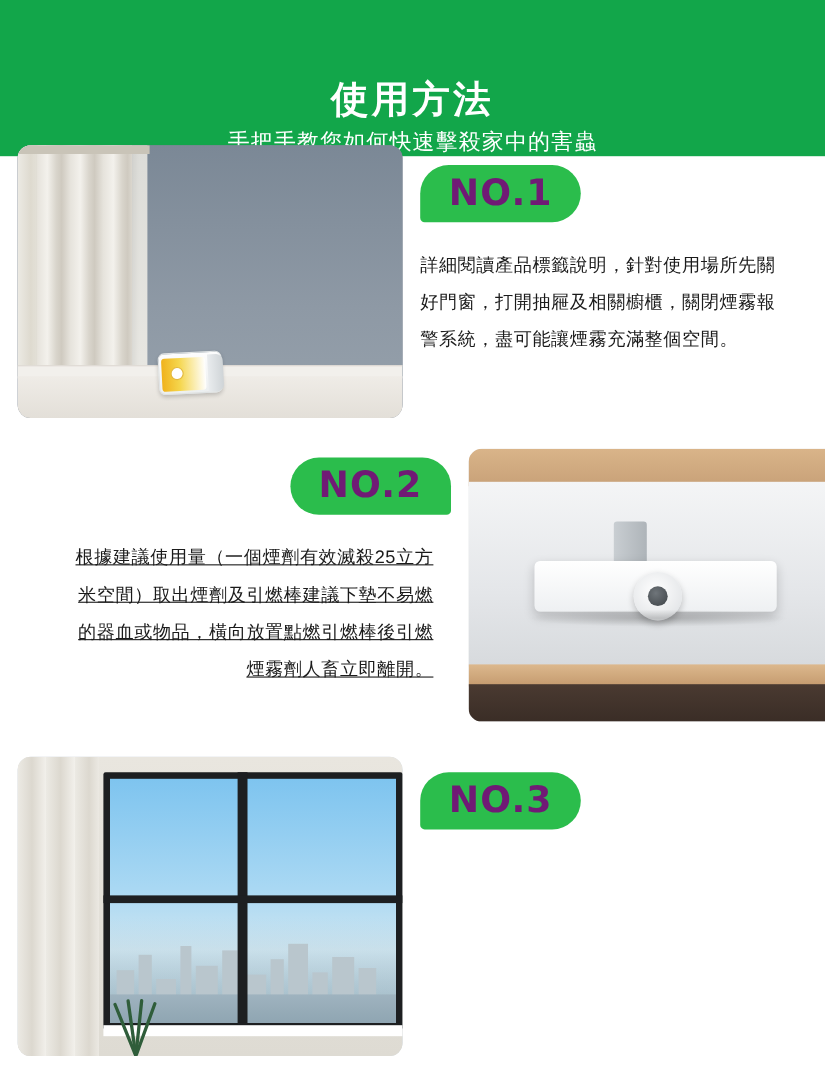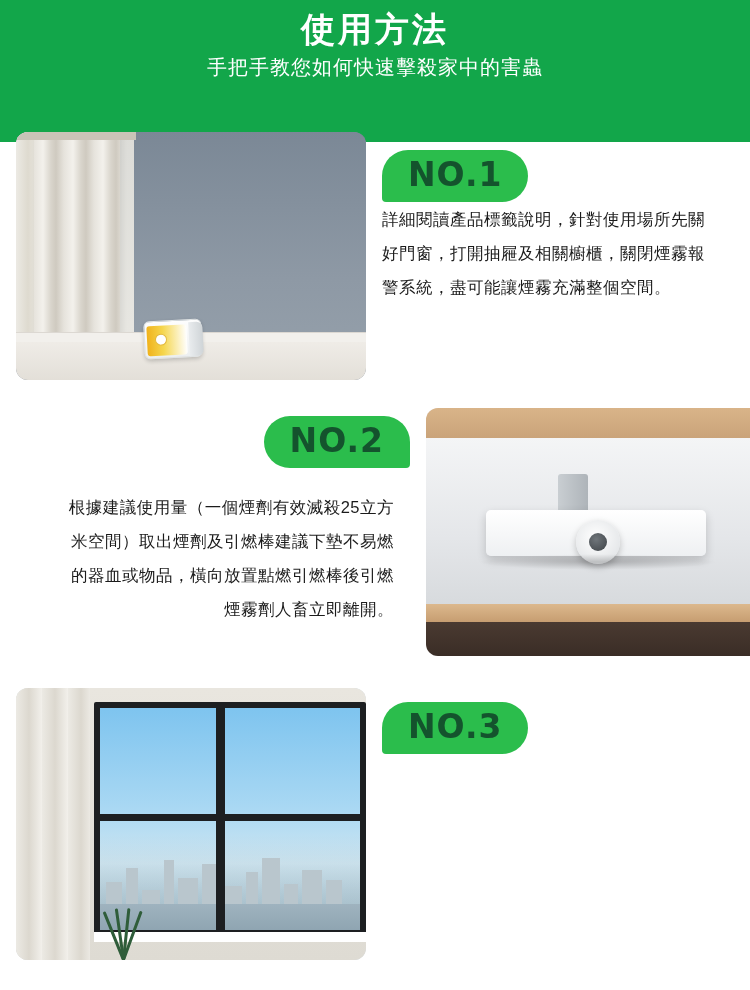--- a/index.html
+++ b/index.html
@@ -18,21 +18,21 @@
   }
 
   
   .header {
     width: 750px;
     height: 142px;
     background: #12a64a;
     display: flex;
     flex-direction: column;
     align-items: center;
-    justify-content: flex-start;
+    justify-content: flex-end;
     padding-top: 6px;
   }
   .header-title {
     color: #ffffff;
     font-size: 34px;
     font-weight: bold;
     letter-spacing: 3px;
     line-height: 46px;
   }
   .header-sub {
@@ -58,21 +58,21 @@
   }
   .text-col {
     flex: none;
     position: relative;
   }
 
   
   .badge {
     display: inline-block;
     background: #2bbd4c;
-    color: #14532d;
+    color: #701a75;
     font-family: "DejaVu Sans", sans-serif;
     font-weight: bold;
     font-size: 33px;
     letter-spacing: 1px;
     padding: 6px 26px 8px 26px;
     border-radius: 26px 26px 26px 4px;
     line-height: 38px;
   }
   .badge.b2 {
     border-radius: 26px 26px 4px 26px;
@@ -272,30 +272,30 @@
       <div class="can">
         <div class="can-label"></div>
         <div class="can-dot"></div>
         <div class="can-lid"></div>
       </div>
     </div>
     <div class="text-col" style="width:352px; margin-left:16px;">
       <div style="margin-top:18px;">
         <span class="badge">NO.1</span>
       </div>
-      <div class="body-text right-text" style="width:326px;">詳細閱讀產品標籤說明，針對使用場所先關好門窗，打開抽屜及相關櫥櫃，關閉煙霧報警系統，盡可能讓煙霧充滿整個空間。</div>
+      <div class="body-text right-text" style="margin-top:22px; width:326px;">詳細閱讀產品標籤說明，針對使用場所先關好門窗，打開抽屜及相關櫥櫃，關閉煙霧報警系統，盡可能讓煙霧充滿整個空間。</div>
     </div>
   </div>
 
   <div class="row" style="top:408px;margin-left:42px;">
     <div class="text-col" style="width:352px; margin-left:16px;">
       <div style="margin-top:8px; text-align:right;">
         <span class="badge b2">NO.2</span>
       </div>
-      <div class="body-text left-text" style="margin-top:22px; width:336px;">根據建議使用量（一個煙劑有效滅殺25立方米空間）取出煙劑及引燃棒建議下墊不易燃的器血或物品，橫向放置點燃引燃棒後引燃煙霧劑人畜立即離開。</div>
+      <div class="body-text left-text" style="margin-top:22px; width:336px;text-decoration:underline;">根據建議使用量（一個煙劑有效滅殺25立方米空間）取出煙劑及引燃棒建議下墊不易燃的器血或物品，橫向放置點燃引燃棒後引燃煙霧劑人畜立即離開。</div>
     </div>
     <div class="photo p2" style="margin-left:16px;">
       <div class="wood-top"></div>
       <div class="inner"></div>
       <div class="bar"></div>
       <div class="device-body"></div>
       <div class="device-knob"></div>
       <div class="shadow"></div>
       <div class="wood-bottom"></div>
       <div class="dark-floor"></div>

